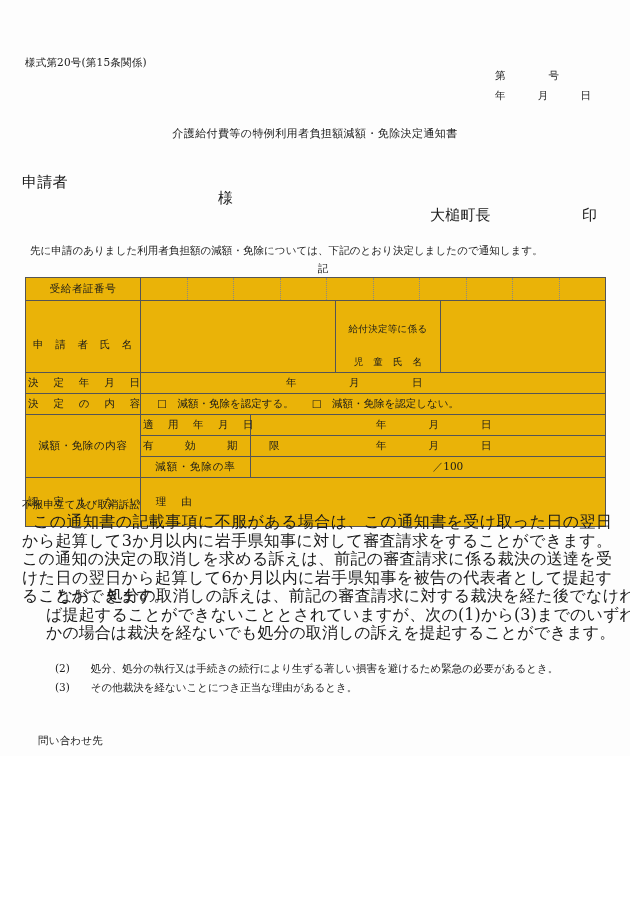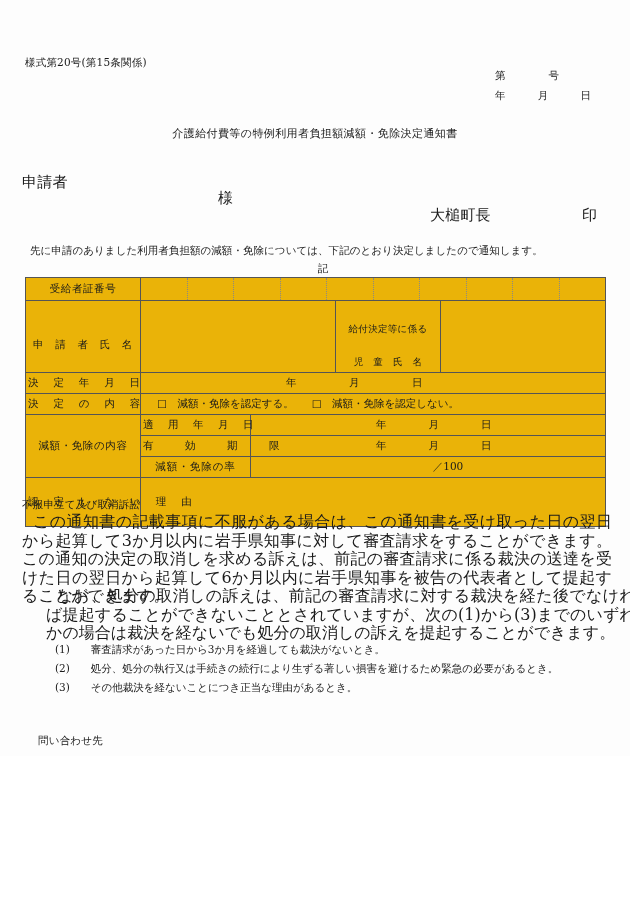--- a/index.html
+++ b/index.html
@@ -296,20 +296,19 @@
       </tr>
     </tbody>
   </table>
 
   <div class="t" id="appeal-heading">不服申立て及び取消訴訟</div>
 
   <div class="para" id="appeal-para-1">この通知書の記載事項に不服がある場合は、この通知書を受け取った日の翌日から起算して3か月以内に岩手県知事に対して審査請求をすることができます。この通知の決定の取消しを求める訴えは、前記の審査請求に係る裁決の送達を受けた日の翌日から起算して6か月以内に岩手県知事を被告の代表者として提起することができます。</div>
 
   <div class="para" id="appeal-para-2">なお、処分の取消しの訴えは、前記の審査請求に対する裁決を経た後でなければ提起することができないこととされていますが、次の(1)から(3)までのいずれかの場合は裁決を経ないでも処分の取消しの訴えを提起することができます。</div>
 
-  <div class="list-item" id="list-1">(1)　　審査請求があった日から3か月を経過しても裁決がないとき。</div>
   <div class="list-item" id="list-2">(2)　　処分、処分の執行又は手続きの続行により生ずる著しい損害を避けるため緊急の必要があるとき。</div>
   <div class="list-item" id="list-3">(3)　　その他裁決を経ないことにつき正当な理由があるとき。</div>
 
   <div class="t" id="contact-heading">問い合わせ先</div>
 
 
 </div>
 
 </body></html>

